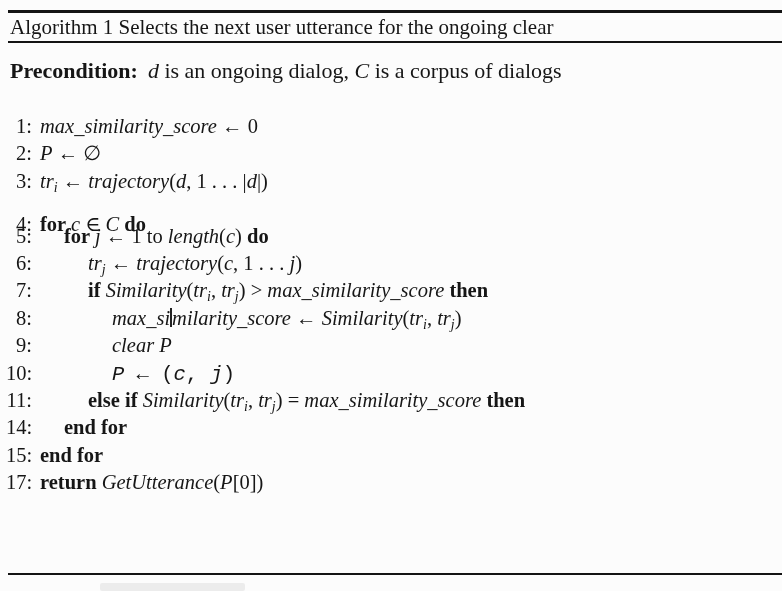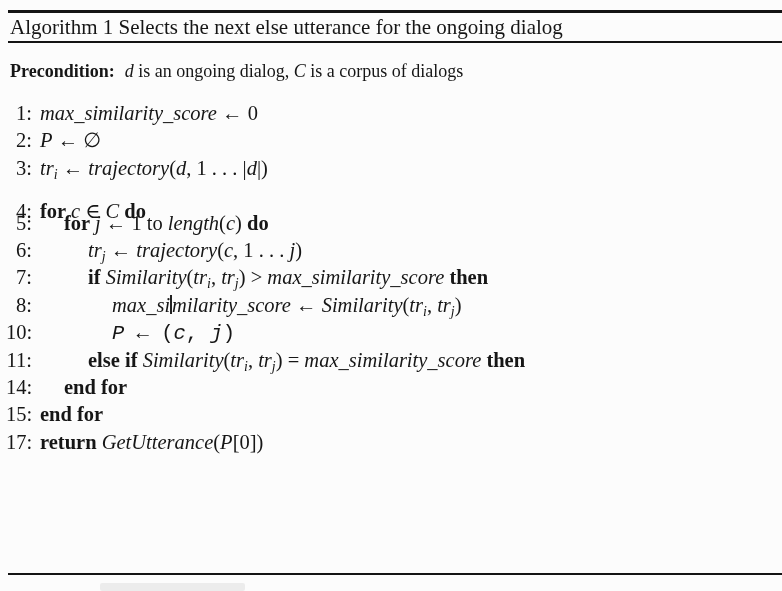--- a/index.html
+++ b/index.html
@@ -22,25 +22,25 @@
   .rule-top{top:10px;height:3px;}
   .rule-mid{top:41px;height:2px;}
   .rule-bottom{top:573px;height:2px;}
   .header{
     position:absolute;left:10px;top:14px;right:6px;
     font-size:21px;line-height:26px;white-space:nowrap;
   }
   .bold{font-weight:normal;}
   .precond{
     position:absolute;left:10px;top:58px;right:1px;
-    font-size:18px;line-height:26px;white-space:nowrap;
+    font-size:22px;line-height:26px;white-space:nowrap;
   }
   .precond .label{font-weight:bold;margin-right:10px;}
   .lines{
-    position:absolute;left:6px;top:100px;right:0;
+    position:absolute;left:6px;top:113px;right:0;
   }
   .algo-line{
     height:27.4px;line-height:27.4px;
     font-size:20.5px;white-space:nowrap;
   }
   .line-num{
     display:inline-block;width:26px;text-align:right;
     padding-right:8px;font-style:normal;
   }
   .line-code{display:inline-block;}
@@ -57,38 +57,39 @@
     background:#ececec;border-radius:2px;
   }
 </style>
 </head>
 <body style="color: rgb(22, 22, 22);">
 
 <div class="page" style="background: rgb(252, 252, 252);">
   <div class="rule rule-top" style="background: rgb(20, 20, 20);"></div>
 
   <div class="header">
-    <span class="bold">Algorithm 1</span><span> Selects the next else utterance for the ongoing dialog</span>
+    <span class="bold">Algorithm 1</span><span> Selects the next user utterance for the ongoing clear</span>
   </div>
 
   <div class="rule rule-mid" style="background: rgb(20, 20, 20);"></div>
 
   <div class="precond">
     <span class="label">Precondition:</span><span><span class="seg seg-i">d</span><span class="seg seg-r"> is an ongoing dialog, </span><span class="seg seg-i">C</span><span class="seg seg-r"> is a corpus of dialogs</span></span>
   </div>
 
   <div class="lines">
       <div class="algo-line"><span class="line-num">1:</span><span class="line-code" style="padding-left: 0px;"><span class="seg seg-i">max_similarity_score</span><span class="seg seg-r"> ← 0</span></span></div>
       <div class="algo-line"><span class="line-num">2:</span><span class="line-code" style="padding-left: 0px;"><span class="seg seg-i">P</span><span class="seg seg-r"> ← ∅</span></span></div>
       <div class="algo-line"><span class="line-num">3:</span><span class="line-code" style="padding-left: 0px;"><span class="seg seg-i">tr</span><span class="seg seg-sub">i</span><span class="seg seg-r"> ← </span><span class="seg seg-i">trajectory</span><span class="seg seg-r">(</span><span class="seg seg-i">d</span><span class="seg seg-r">, 1 . . . |</span><span class="seg seg-i">d</span><span class="seg seg-r">|)</span></span></div>
       <div class="algo-line"><span class="line-num">4:</span><span class="line-code" style="padding-left: 0px; margin-top: 16px;"><span class="seg seg-b">for </span><span class="seg seg-i">c</span><span class="seg seg-r"> ∈ </span><span class="seg seg-i">C</span><span class="seg seg-b"> do</span></span></div>
       <div class="algo-line"><span class="line-num">5:</span><span class="line-code" style="padding-left: 24px;"><span class="seg seg-b">for </span><span class="seg seg-i">j</span><span class="seg seg-r"> ← 1 to </span><span class="seg seg-i">length</span><span class="seg seg-r">(</span><span class="seg seg-i">c</span><span class="seg seg-r">) </span><span class="seg seg-b">do</span></span></div>
       <div class="algo-line"><span class="line-num">6:</span><span class="line-code" style="padding-left: 48px;"><span class="seg seg-i">tr</span><span class="seg seg-sub">j</span><span class="seg seg-r"> ← </span><span class="seg seg-i">trajectory</span><span class="seg seg-r">(</span><span class="seg seg-i">c</span><span class="seg seg-r">, 1 . . . </span><span class="seg seg-i">j</span><span class="seg seg-r">)</span></span></div>
       <div class="algo-line"><span class="line-num">7:</span><span class="line-code" style="padding-left: 48px;"><span class="seg seg-b">if </span><span class="seg seg-i">Similarity</span><span class="seg seg-r">(</span><span class="seg seg-i">tr</span><span class="seg seg-sub">i</span><span class="seg seg-r">, </span><span class="seg seg-i">tr</span><span class="seg seg-sub">j</span><span class="seg seg-r">) &gt; </span><span class="seg seg-i">max_similarity_score</span><span class="seg seg-b"> then</span></span></div>
       <div class="algo-line"><span class="line-num">8:</span><span class="line-code" style="padding-left: 72px;"><span class="seg seg-i">max_si</span><span class="seg seg-bar"></span><span class="seg seg-i">milarity_score</span><span class="seg seg-r"> ← </span><span class="seg seg-i">Similarity</span><span class="seg seg-r">(</span><span class="seg seg-i">tr</span><span class="seg seg-sub">i</span><span class="seg seg-r">, </span><span class="seg seg-i">tr</span><span class="seg seg-sub">j</span><span class="seg seg-r">)</span></span></div>
+      <div class="algo-line"><span class="line-num">9:</span><span class="line-code" style="padding-left: 72px;"><span class="seg seg-i">clear P</span></span></div>
       <div class="algo-line"><span class="line-num">10:</span><span class="line-code" style="padding-left: 72px; font-family: Liberation Mono, monospace;"><span class="seg seg-i">P</span><span class="seg seg-r"> ← (</span><span class="seg seg-i">c</span><span class="seg seg-r">, </span><span class="seg seg-i">j</span><span class="seg seg-r">)</span></span></div>
       <div class="algo-line"><span class="line-num">11:</span><span class="line-code" style="padding-left: 48px;"><span class="seg seg-b">else if </span><span class="seg seg-i">Similarity</span><span class="seg seg-r">(</span><span class="seg seg-i">tr</span><span class="seg seg-sub">i</span><span class="seg seg-r">, </span><span class="seg seg-i">tr</span><span class="seg seg-sub">j</span><span class="seg seg-r">) = </span><span class="seg seg-i">max_similarity_score</span><span class="seg seg-b"> then</span></span></div>
       <div class="algo-line"><span class="line-num">14:</span><span class="line-code" style="padding-left: 24px;"><span class="seg seg-b">end for</span></span></div>
       <div class="algo-line"><span class="line-num">15:</span><span class="line-code" style="padding-left: 0px;"><span class="seg seg-b">end for</span></span></div>
       <div class="algo-line"><span class="line-num">17:</span><span class="line-code" style="padding-left: 0px; text-align: right;"><span class="seg seg-b">return </span><span class="seg seg-i">GetUtterance</span><span class="seg seg-r">(</span><span class="seg seg-i">P</span><span class="seg seg-r">[0])</span></span></div>
     </div>
 
   <div class="rule rule-bottom" style="background: rgb(20, 20, 20);"></div>
   <div class="smudge"></div>
 </div>

